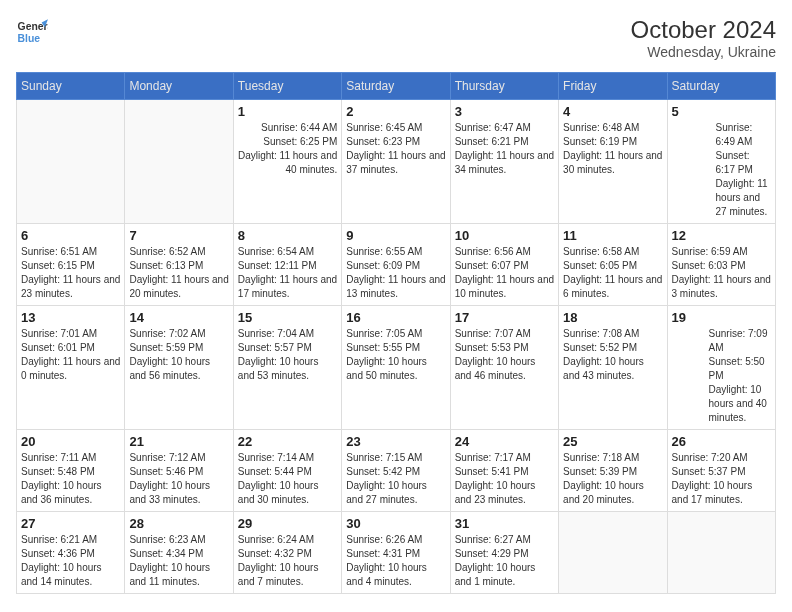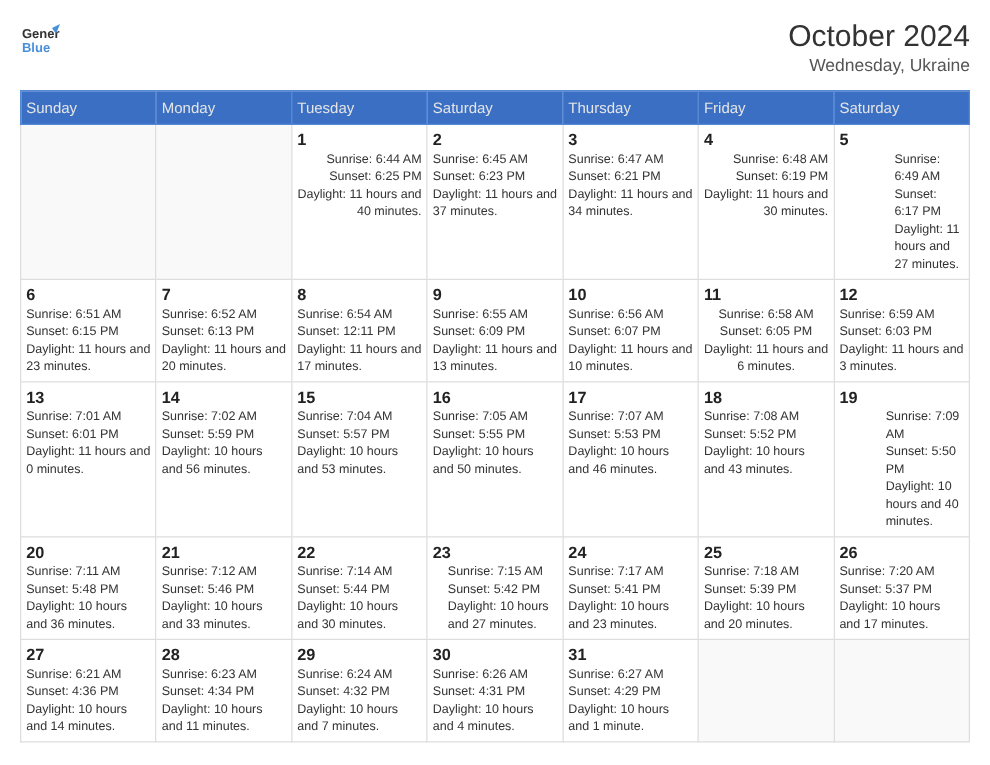--- a/index.html
+++ b/index.html
@@ -124,21 +124,21 @@
 Daylight: 11 hours and 37 minutes.</div>
         </td>
         <td>
           <span class="day-num">3</span>
           <div class="day-info" style="white-space: pre-line;">Sunrise: 6:47 AM
 Sunset: 6:21 PM
 Daylight: 11 hours and 34 minutes.</div>
         </td>
         <td>
           <span class="day-num">4</span>
-          <div class="day-info" style="white-space: pre-line; text-align: right;">Sunrise: 6:48 AM
+          <div class="day-info" style="white-space: pre-line;">Sunrise: 6:48 AM
 Sunset: 6:19 PM
 Daylight: 11 hours and 30 minutes.</div>
         </td>
         <td>
           <span class="day-num">5</span>
           <div class="day-info" style="white-space: pre-line; margin-left: 44px;">Sunrise: 6:49 AM
 Sunset: 6:17 PM
 Daylight: 11 hours and 27 minutes.</div>
         </td>
       </tr>
@@ -168,21 +168,21 @@
 Daylight: 11 hours and 13 minutes.</div>
         </td>
         <td>
           <span class="day-num">10</span>
           <div class="day-info" style="white-space: pre-line;">Sunrise: 6:56 AM
 Sunset: 6:07 PM
 Daylight: 11 hours and 10 minutes.</div>
         </td>
         <td>
           <span class="day-num">11</span>
-          <div class="day-info" style="white-space: pre-line; text-align: center;">Sunrise: 6:58 AM
+          <div class="day-info" style="white-space: pre-line;">Sunrise: 6:58 AM
 Sunset: 6:05 PM
 Daylight: 11 hours and 6 minutes.</div>
         </td>
         <td>
           <span class="day-num">12</span>
           <div class="day-info" style="white-space: pre-line;">Sunrise: 6:59 AM
 Sunset: 6:03 PM
 Daylight: 11 hours and 3 minutes.</div>
         </td>
       </tr>
@@ -244,21 +244,21 @@
 Daylight: 10 hours and 33 minutes.</div>
         </td>
         <td>
           <span class="day-num">22</span>
           <div class="day-info" style="white-space: pre-line;">Sunrise: 7:14 AM
 Sunset: 5:44 PM
 Daylight: 10 hours and 30 minutes.</div>
         </td>
         <td>
           <span class="day-num">23</span>
-          <div class="day-info" style="white-space: pre-line; margin-left: 12px;">Sunrise: 7:15 AM
+          <div class="day-info" style="white-space: pre-line;">Sunrise: 7:15 AM
 Sunset: 5:42 PM
 Daylight: 10 hours and 27 minutes.</div>
         </td>
         <td>
           <span class="day-num">24</span>
           <div class="day-info" style="white-space: pre-line;">Sunrise: 7:17 AM
 Sunset: 5:41 PM
 Daylight: 10 hours and 23 minutes.</div>
         </td>
         <td>

